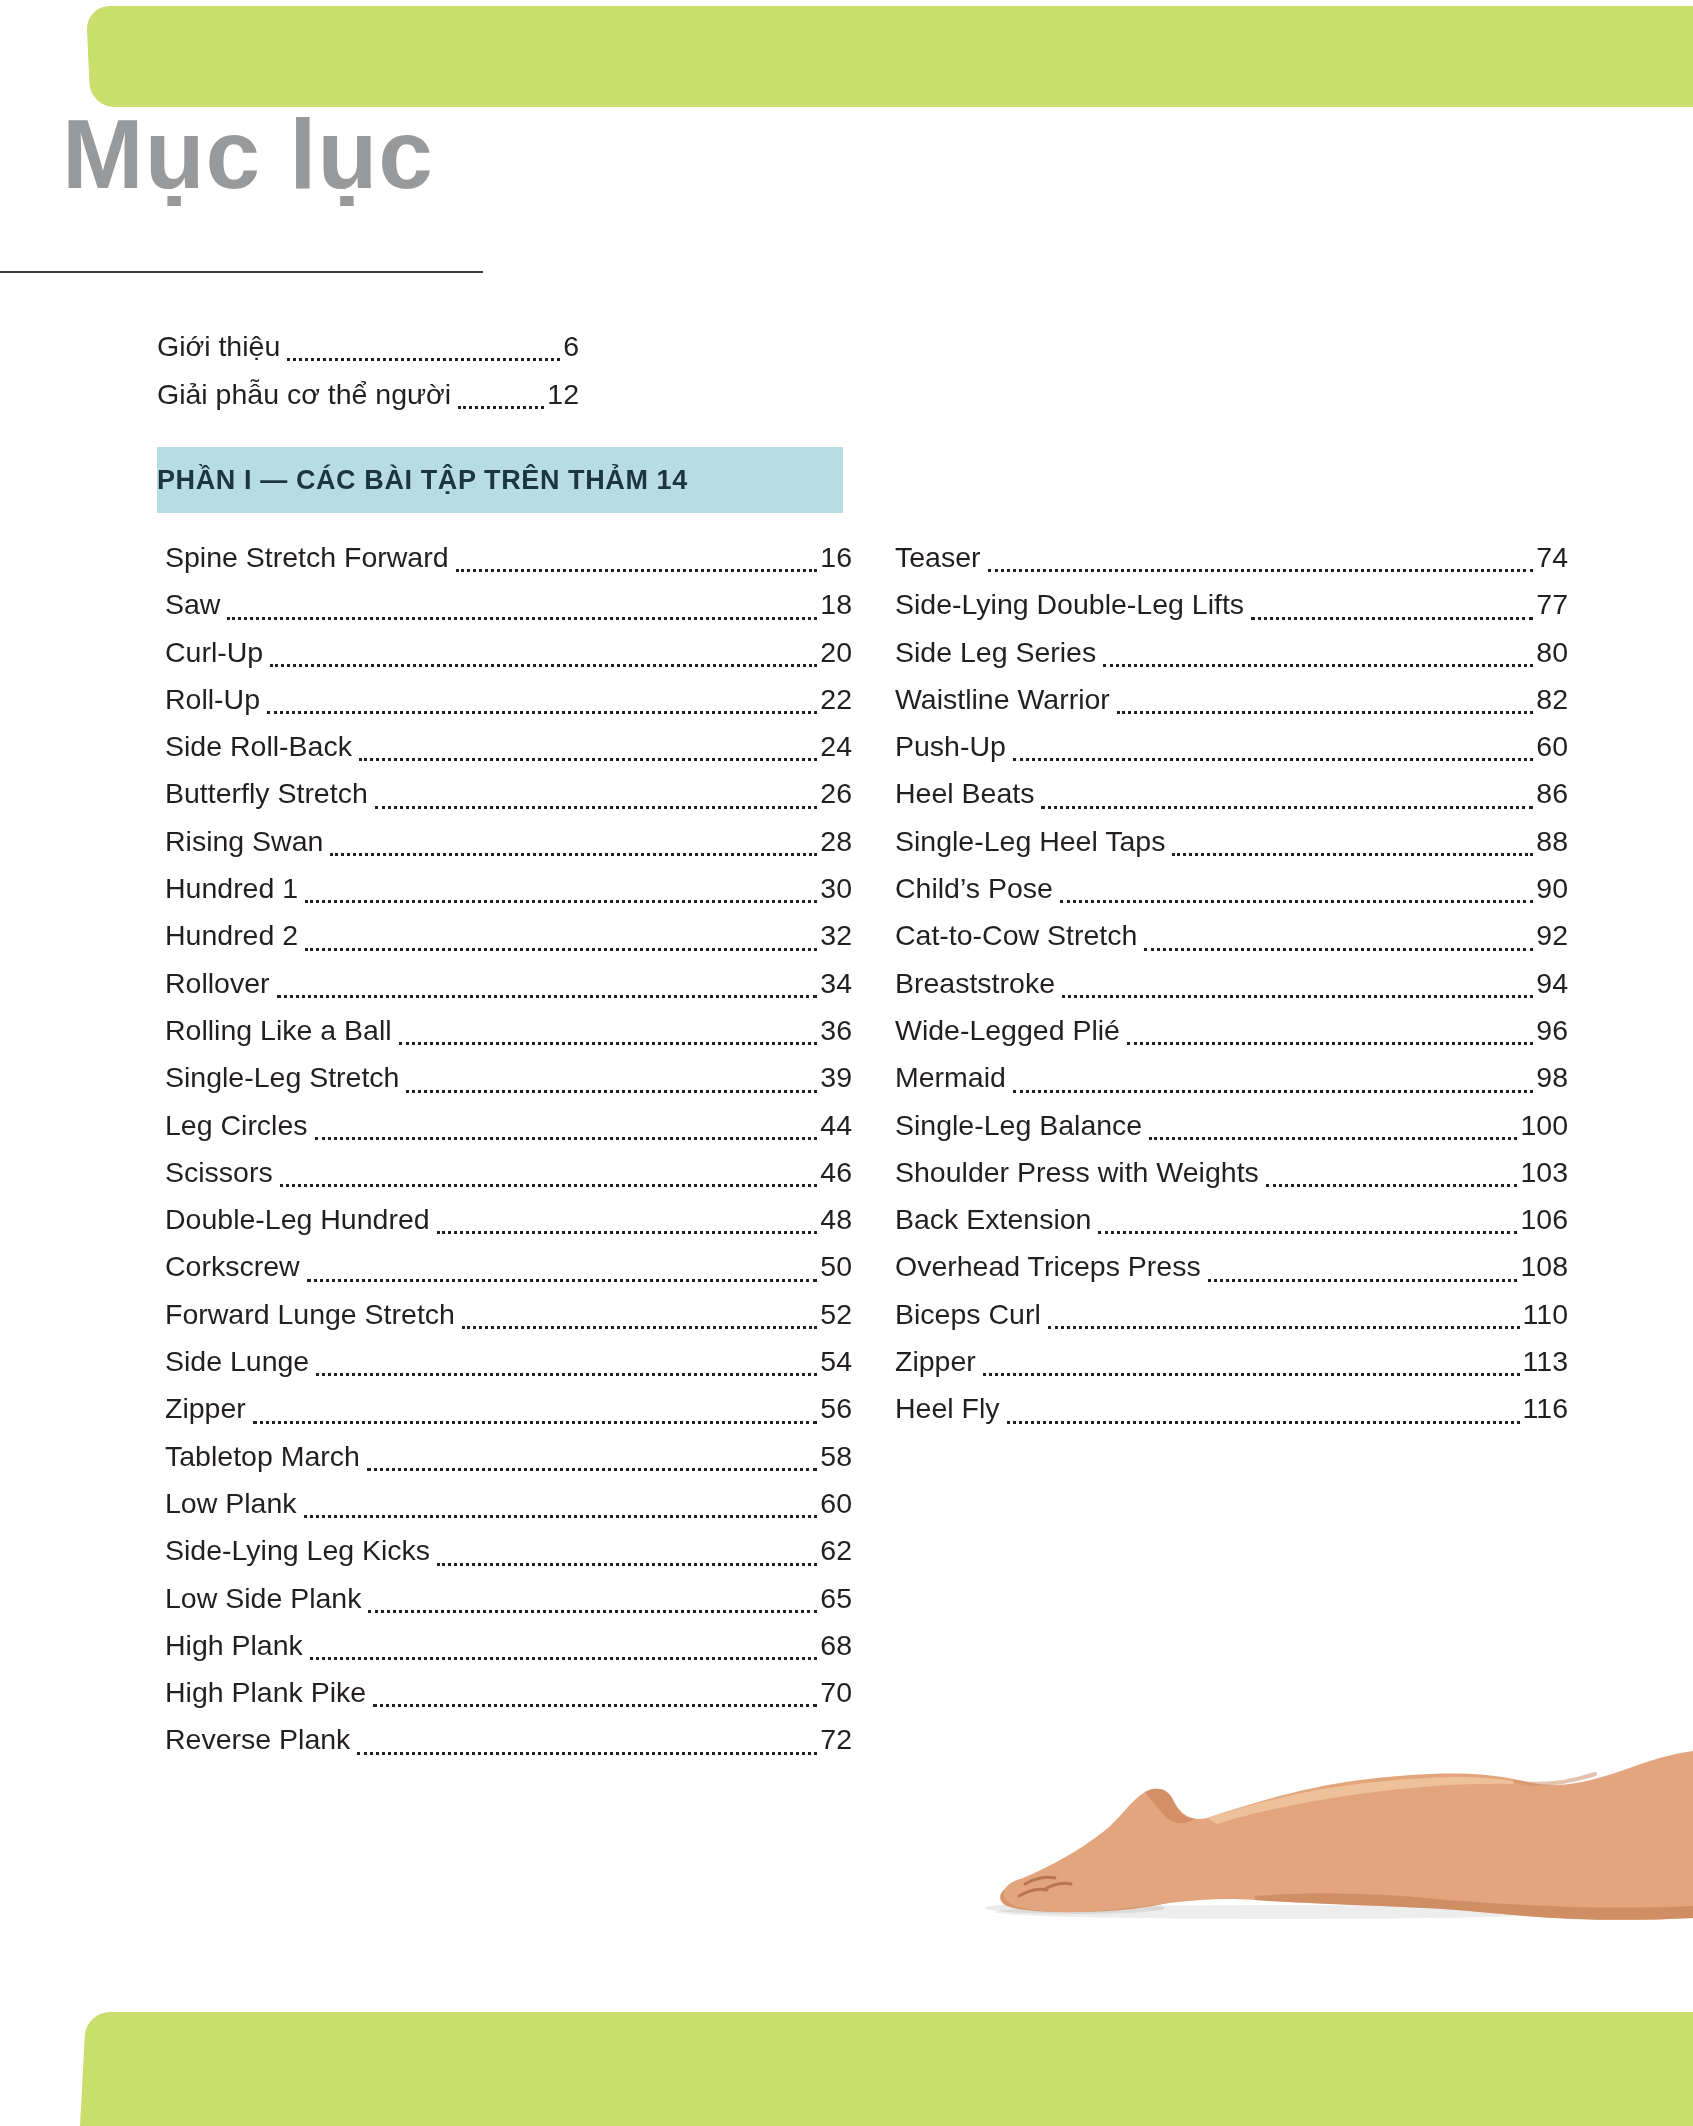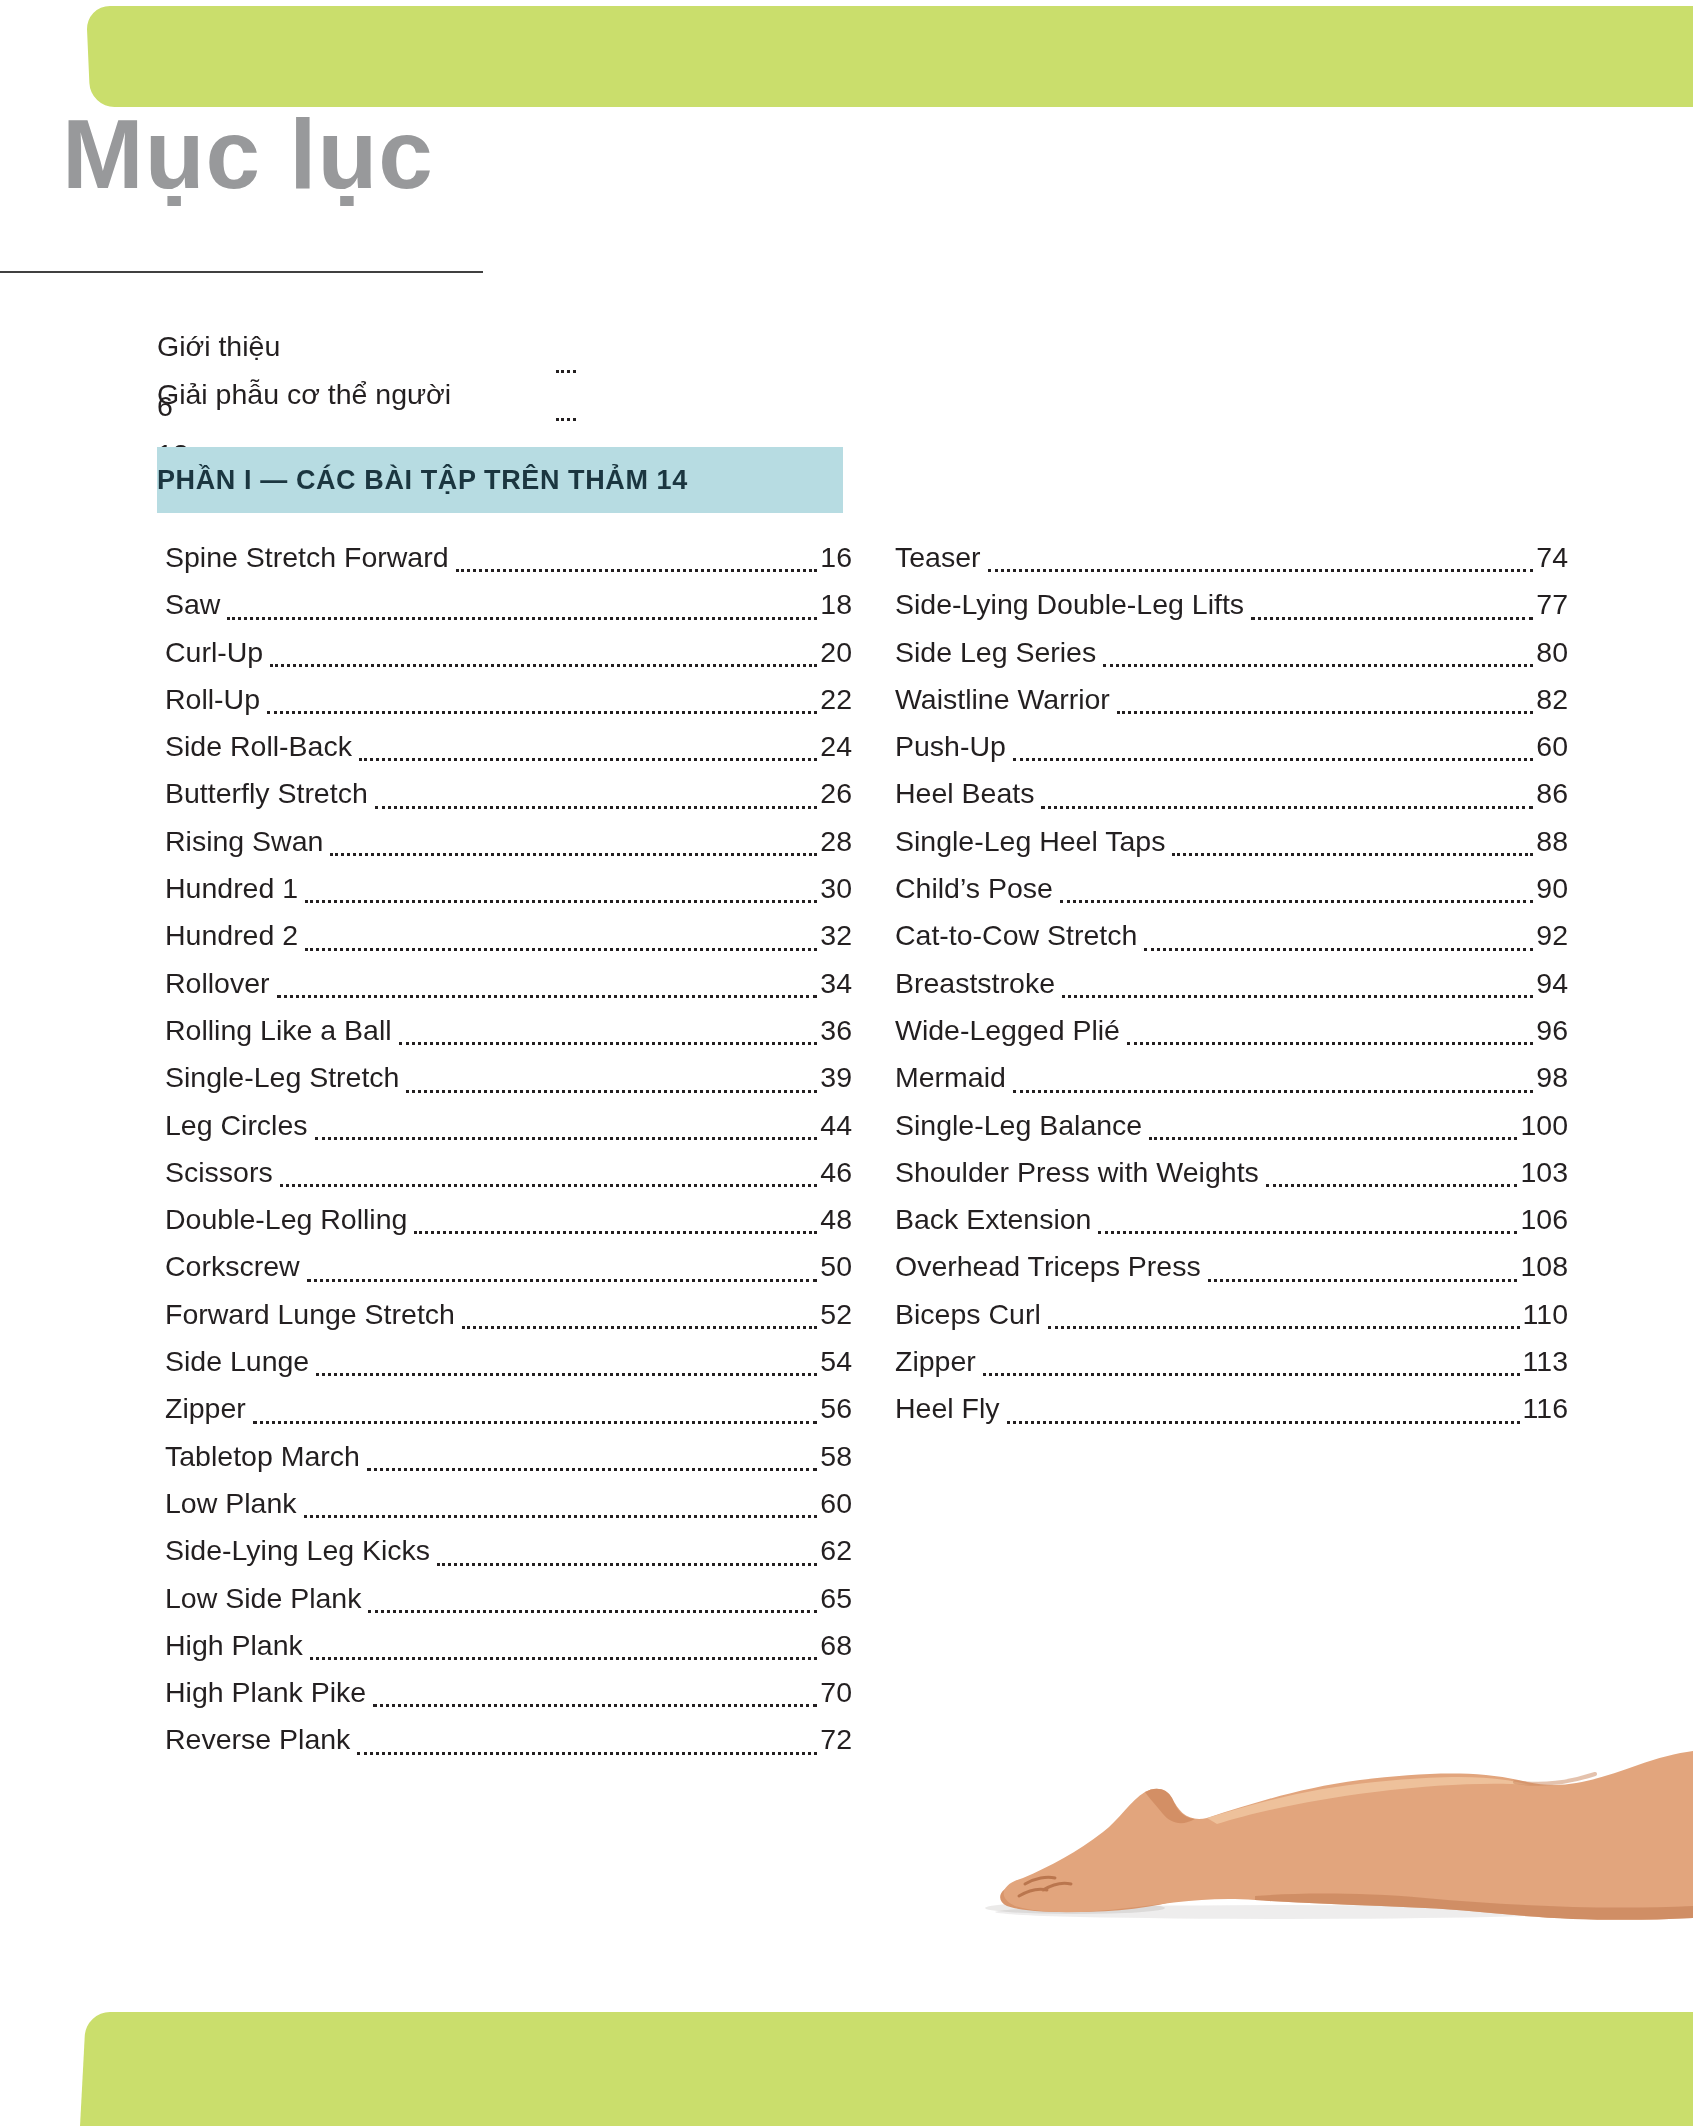--- a/index.html
+++ b/index.html
@@ -25,21 +25,21 @@
     display:flex; align-items:center; box-sizing:border-box;
   }
   .toc-col { position:absolute; top:534px;margin-left:8px; }
   .toc-col.left  { left:157px; width:687px; }
   .toc-col.right { left:887px; width:673px; }
   .toc-row {
     display:flex; align-items:baseline;
     height:47.3px; font-size:28.5px; line-height:47.3px;
     white-space:nowrap;
   }
-  .intro-list .toc-row { height:48px; line-height:48px;flex-direction:column; }
+  .intro-list .toc-row { height:48px; line-height:48px; }
   .toc-row .lbl { flex:0 0 auto; }
   .toc-row .leader {
     flex:1 1 auto; height:0; align-self:flex-end;
     border-bottom:3px dotted #231f20;
     margin:0 3px 9px 7px; min-width:20px;
   }
   .toc-row .pg { flex:0 0 auto; }
   .legs { position:absolute; left:955px; top:1738px; width:738px; height:185px; }
 </style>
 </head>
@@ -150,21 +150,21 @@
     <span class="pg">44</span>
   </div>
 
   <div class="toc-row">
     <span class="lbl">Scissors</span>
     <span class="leader"></span>
     <span class="pg">46</span>
   </div>
 
   <div class="toc-row">
-    <span class="lbl">Double-Leg Rolling</span>
+    <span class="lbl">Double-Leg Hundred</span>
     <span class="leader"></span>
     <span class="pg">48</span>
   </div>
 
   <div class="toc-row">
     <span class="lbl">Corkscrew</span>
     <span class="leader"></span>
     <span class="pg">50</span>
   </div>
 

